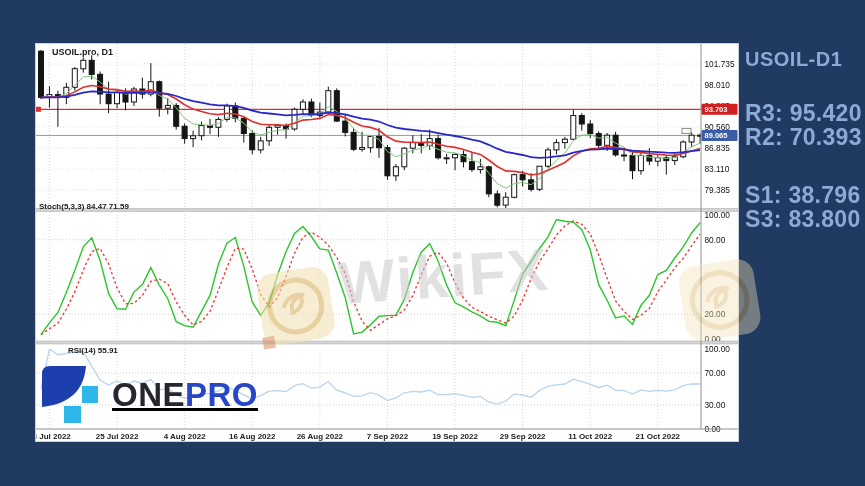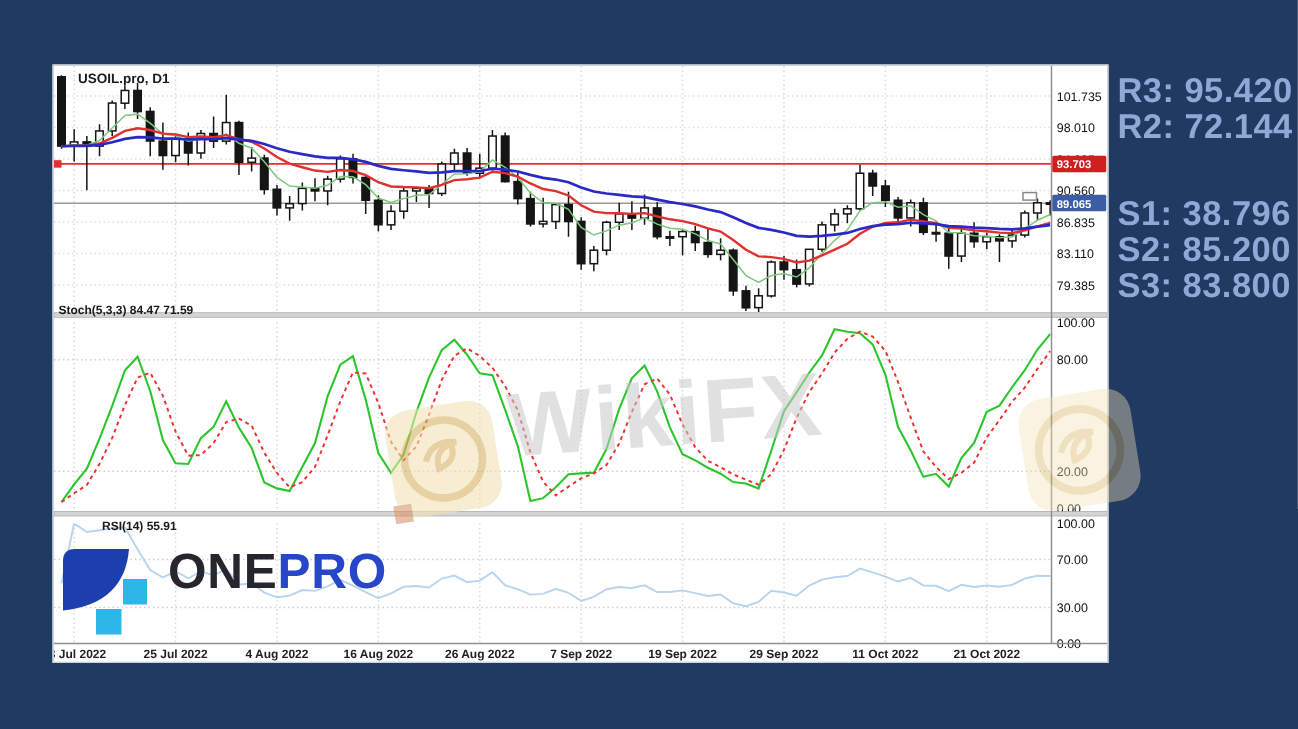--- a/index.html
+++ b/index.html
@@ -11,22 +11,22 @@
   .chart-label{position:absolute;color:#1a1a1a;pointer-events:none;z-index:6;white-space:nowrap;}
   .chart-label.symbol{left:16px;top:3px;font-size:9px;font-weight:700;}
   .chart-label.stoch{left:3px;top:158px;font-size:8px;font-weight:700;}
   .chart-label.rsi{left:3px;top:302px;font-size:8px;font-weight:700;margin-left:29px;}
   .watermark-emblem{position:absolute;pointer-events:none;z-index:4;}
   .watermark-emblem.one{left:218px;top:222px;opacity:.6;}
   .watermark-emblem.two{left:640px;top:214px;opacity:.4;}
   .watermark-text{position:absolute;left:302px;top:198px;font-size:60px;font-weight:700;
                   color:rgba(200,200,200,.55);transform:rotate(-4deg);letter-spacing:2px;
                   pointer-events:none;z-index:4;}
-  .brand{position:absolute;left:4px;top:320px;display:flex;z-index:7;
-         pointer-events:none;}
+  .brand{position:absolute;left:4px;top:320px;display:flex;align-items:center;z-index:7;
+         pointer-events:none;text-decoration:underline;}
   .brand-text{font-size:33px;font-weight:800;letter-spacing:.5px;margin-left:14px;line-height:1;}
   .brand-text .one{color:#26262e;}
   .brand-text .pro{color:#2746c8;}
   .sidebar{position:absolute;left:745px;top:48px;color:#8fa9d6;font-weight:700;}
   .sb-title{font-size:20px;letter-spacing:.5px;margin-bottom:30px;}
   .sb-group div{font-size:23px;line-height:24px;letter-spacing:.3px;}
   .sb-group.support{margin-top:34px;}
 </style>
 </head>
 <body>
@@ -326,24 +326,24 @@
       <svg width="58" height="60" viewBox="0 0 58 60">
         <path d="M10 2 H46 C44 26 30 40 2 43 L2 10 Q2 2 10 2 Z" fill="#1d3fae"></path>
         <rect x="42" y="22" width="17" height="17" fill="#2cb7e8"></rect>
         <rect x="24" y="42" width="17" height="17" fill="#2cb7e8"></rect>
       </svg>
       <div class="brand-text"><span class="one">ONE</span><span class="pro">PRO</span></div>
     </div>
   </div>
 
   <div class="sidebar">
+    <div class="sb-title">USOIL-D1</div>
     <div class="sb-group resistance">
       <div>R3: 95.420</div>
-      <div>R2: 72.144</div>
+      <div>R2: 70.393</div>
     </div>
     <div class="sb-group support">
       <div>S1: 38.796</div>
-      <div>S2: 85.200</div>
       <div>S3: 83.800</div>
     </div>
   </div>
 
 </div>
 
 </body></html>

